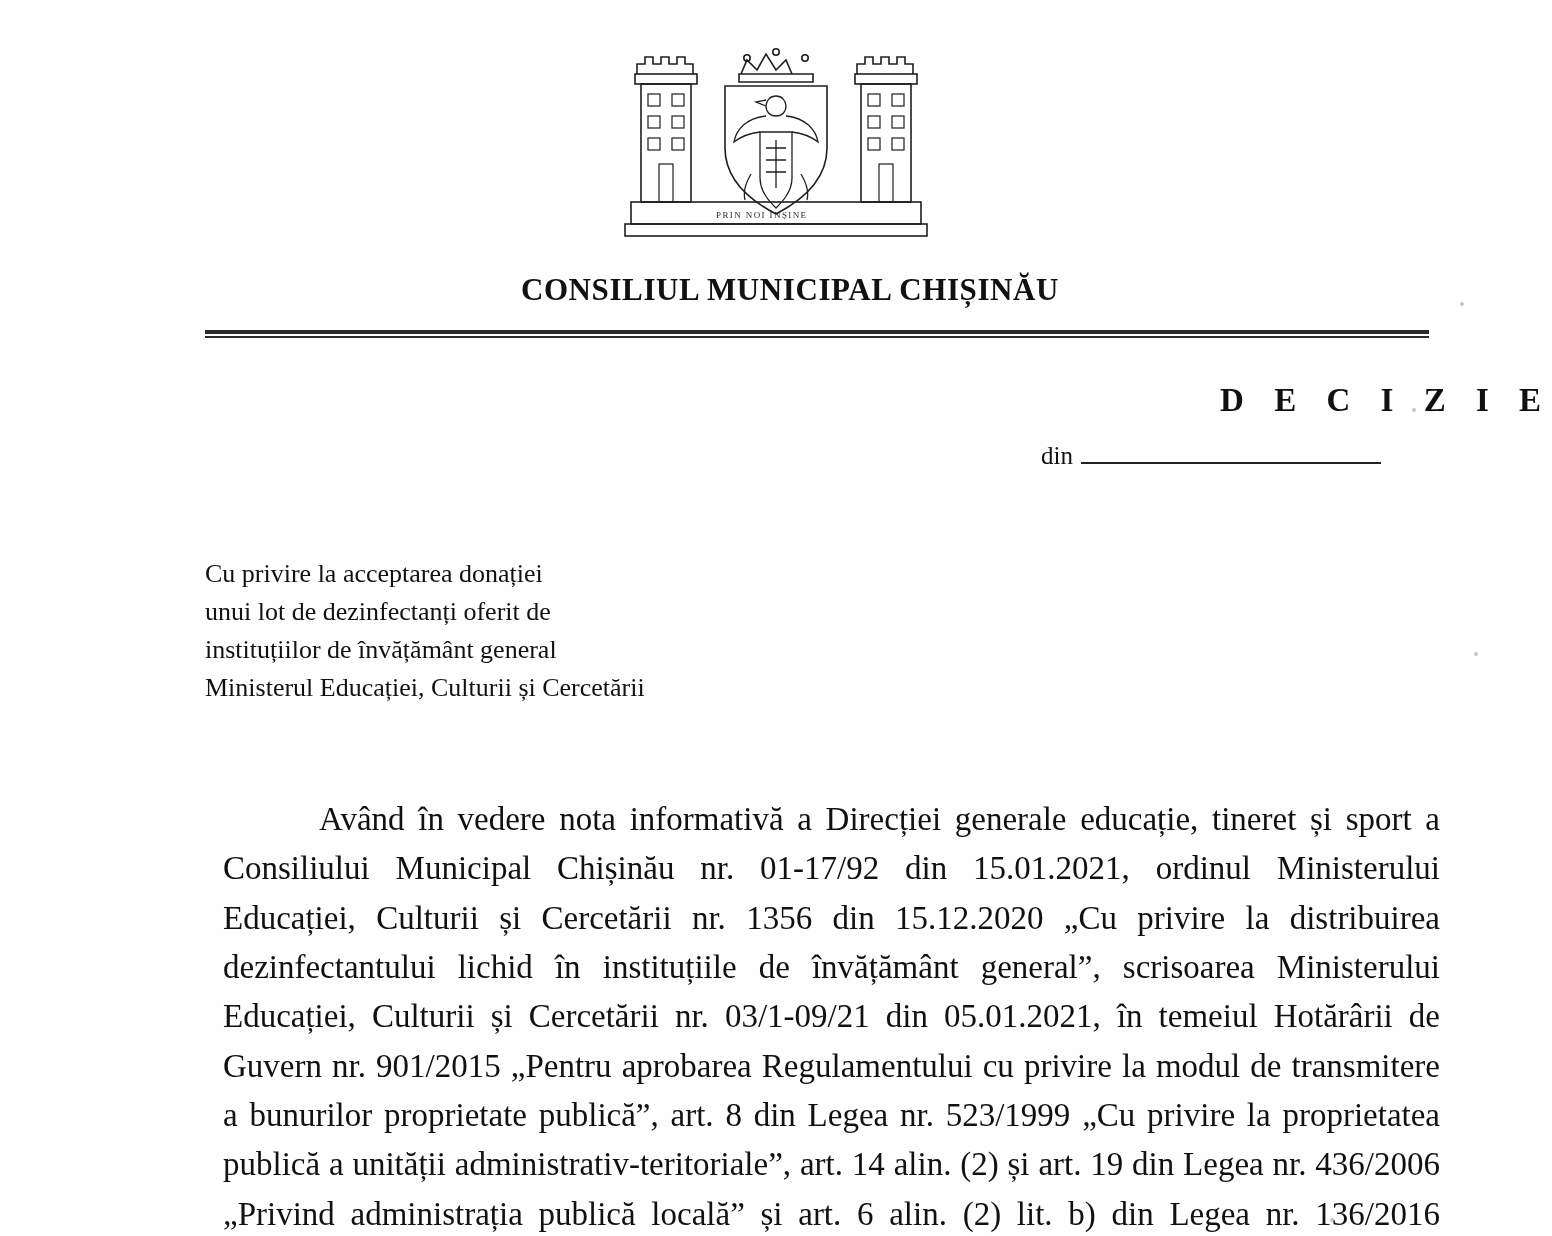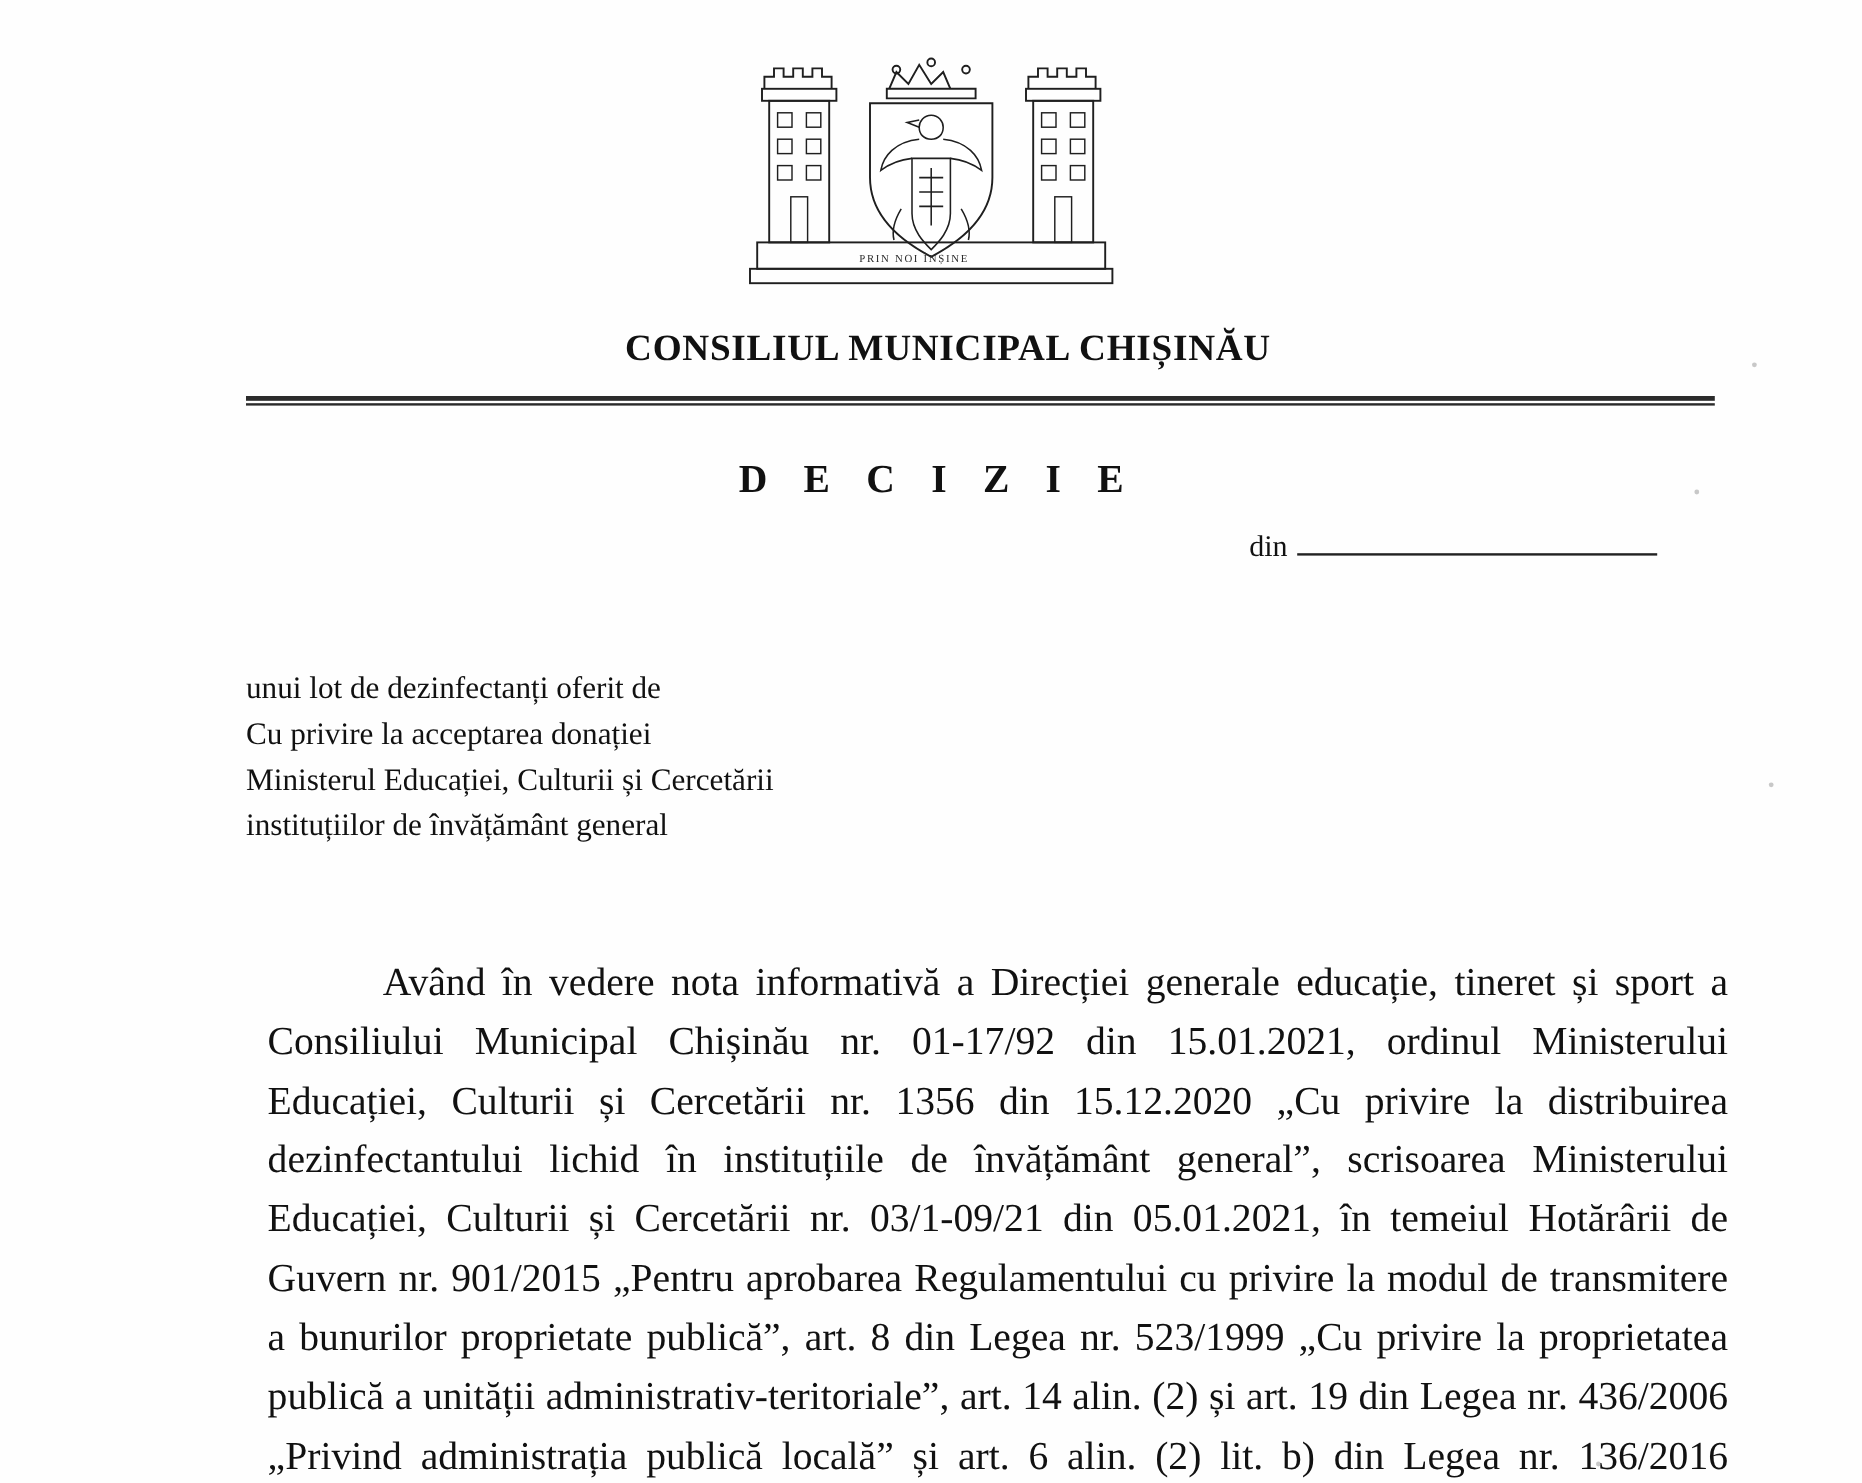--- a/index.html
+++ b/index.html
@@ -65,21 +65,21 @@
     height: 2px;
     background: #2b2b2b;
     width: 100%;
     margin-top: 2px;
   }
 
   .doc-kind {
     position: absolute;
     top: 382px;
     left: 0; right: 0;
-    text-align: center;
+    text-align: right;
     font-size: 33px;
     font-weight: bold;
     letter-spacing: 11px;
     text-indent: 11px;
   }
 
   
   .numline {
     position: absolute;
     top: 442px;
@@ -225,24 +225,24 @@
   <div class="doc-kind">D E C I Z I E</div>
 
   <div class="numline">
     <div class="din">
       <span>din</span>
       <span class="blank-line blank-din"></span>
     </div>
   </div>
 
   <div class="subject">
+    <div>Cu privire la acceptarea donației</div>
     <div>unui lot de dezinfectanți oferit de</div>
-    <div>Cu privire la acceptarea donației</div>
+    <div>instituțiilor de învățământ general</div>
     <div>Ministerul Educației, Culturii și Cercetării</div>
-    <div>instituțiilor de învățământ general</div>
   </div>
 
   <div class="body-text">Având în vedere nota informativă a Direcției generale educație, tineret și sport a Consiliului Municipal Chișinău nr. 01-17/92 din 15.01.2021, ordinul Ministerului Educației, Culturii și Cercetării nr. 1356 din 15.12.2020 „Cu privire la distribuirea dezinfectantului lichid în instituțiile de învățământ general”, scrisoarea Ministerului Educației, Culturii și Cercetării nr. 03/1-09/21 din 05.01.2021, în temeiul Hotărârii de Guvern nr. 901/2015 „Pentru aprobarea Regulamentului cu privire la modul de transmitere a bunurilor proprietate publică”, art. 8 din Legea nr. 523/1999 „Cu privire la proprietatea publică a unității administrativ-teritoriale”, art. 14 alin. (2) și art. 19 din Legea nr. 436/2006 „Privind administrația publică locală” și art. 6 alin. (2) lit. b) din Legea nr. 136/2016 „Privind statutul municipiului Chișinău”, Consiliul Municipal Chișinău DECIDE:</div>
 
   <div class="speck" style="left:1460px; top:302px; width:4px; height:4px;"></div>
   <div class="speck" style="left:1412px; top:408px; width:4px; height:4px;"></div>
   <div class="speck" style="left:1474px; top:652px; width:4px; height:4px;"></div>
   <div class="speck" style="left:1330px; top:1218px; width:4px; height:4px;"></div>
 
 </div>

